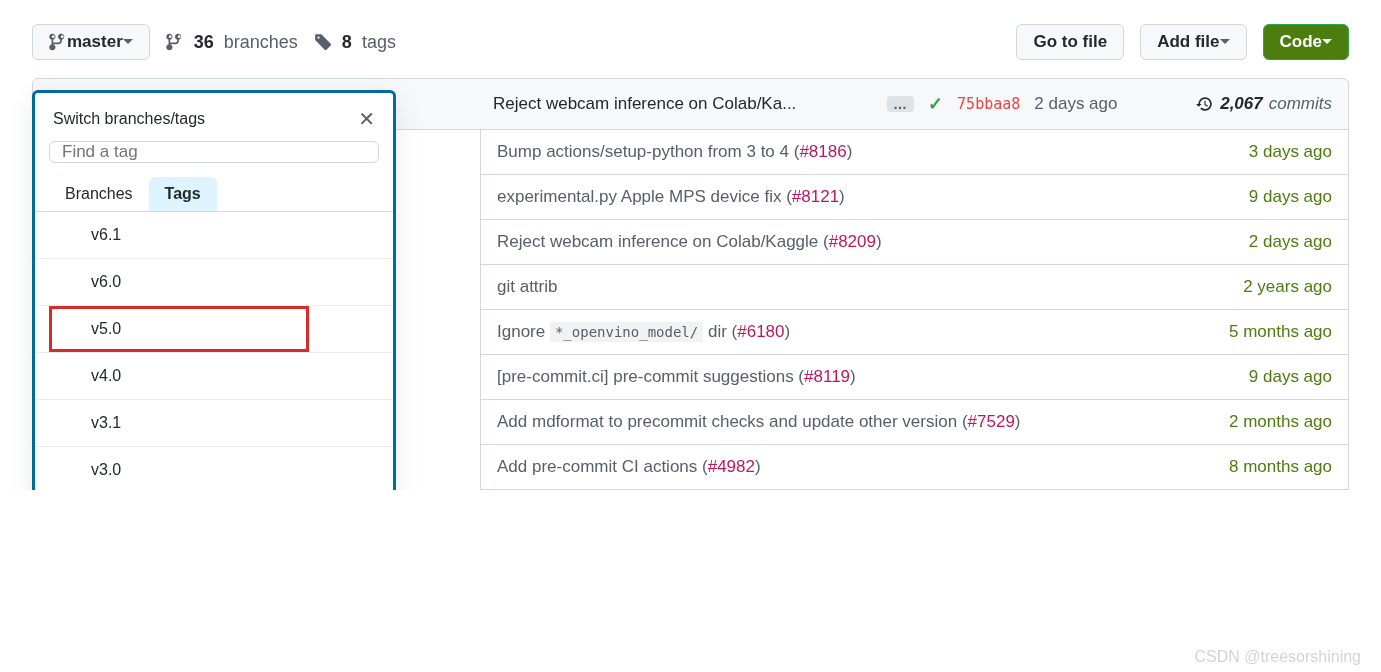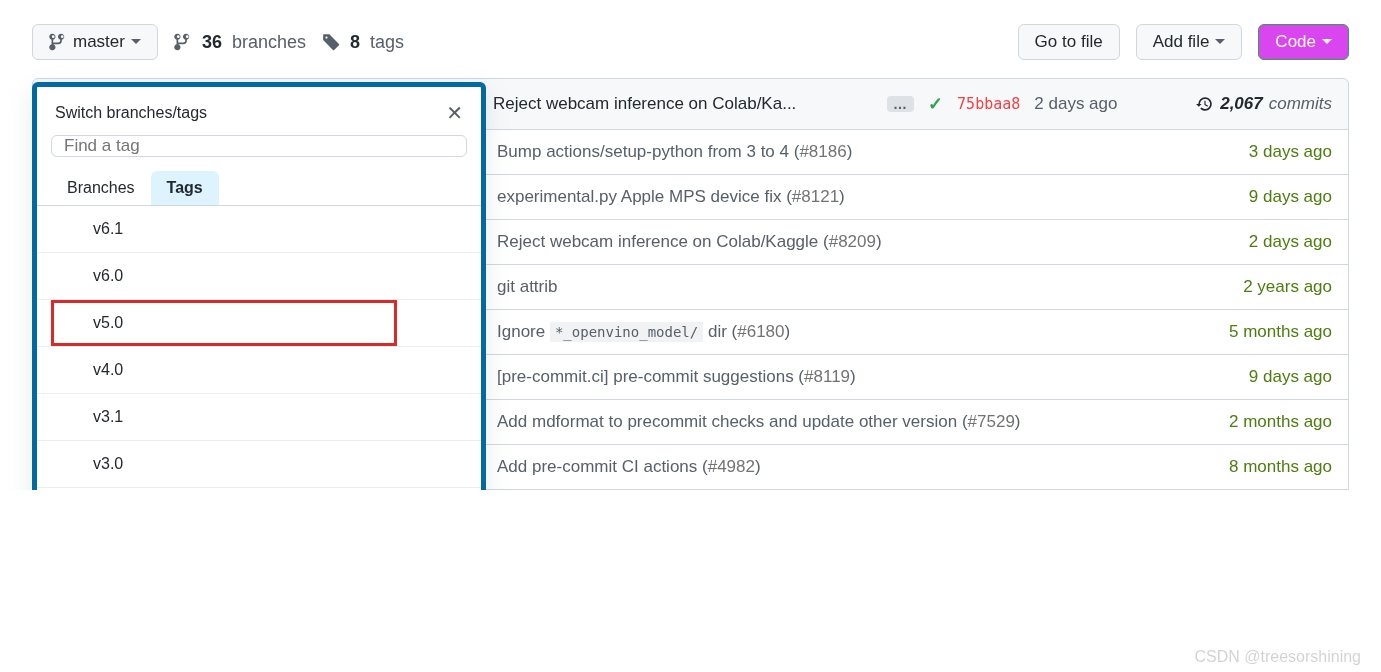--- a/index.html
+++ b/index.html
@@ -13,32 +13,31 @@
   }
   .top-row {
     display: flex;
     align-items: center;
     gap: 16px;
     margin-bottom: 18px;
   }
   .btn {
     display: inline-flex;
     align-items: center;
-    gap: 6px;
     padding: 7px 16px;
     border: 1px solid #d0d7de;
     border-radius: 6px;
     background: #f6f8fa;
     font-size: 17px;
-    font-weight: 400;
+    font-weight: 700;
     cursor: pointer;
     color: #24292f;
   }
   .btn-primary {
-    background: #d946ef;
+    background: #4d7c0f;
     border-color: #2da44e;
     color: #fff;
     justify-content: space-between;
   }
   .top-meta {
     display: flex;
     align-items: center;
     gap: 10px;
     font-size: 18px;
     color: #57606a;
@@ -96,38 +95,38 @@
 
   .file-row {
     display: flex;
     align-items: center;
     padding: 12px 16px;
     border: 1px solid #d0d7de;
     border-top: none;
     font-size: 17px;
   }
   .file-row .msg { color: #57606a; flex: 1; white-space: nowrap; overflow: hidden; text-overflow: ellipsis; }
-  .file-row .msg .link { color: #737373; }
+  .file-row .msg .link { color: #be185d; }
   .file-row .row-time { color: #4d7c0f; margin-left: 16px; white-space: nowrap; }
   .codetag {
     font-family: ui-monospace, SFMono-Regular, Menlo, monospace;
     background: #f1f2f4;
     border-radius: 0;
     padding: 3px 5px;
     font-size: 14px;
   }
 
   
   .popover {
     position: absolute;
-    top: 4px;
+    top: 12px;
     left: 0;
-    width: 454px;
+    width: 364px;
     background: #fff;
-    border: 5px solid #0369a1;
+    border: 3px solid #0369a1;
     border-radius: 6px;
     box-shadow: 0 8px 24px rgba(140,149,159,0.2);
     z-index: 10;
   }
   .popover-header {
     display: flex;
     align-items: center;
     justify-content: space-between;
     padding: 14px 18px 10px 18px;
     font-size: 16px;

